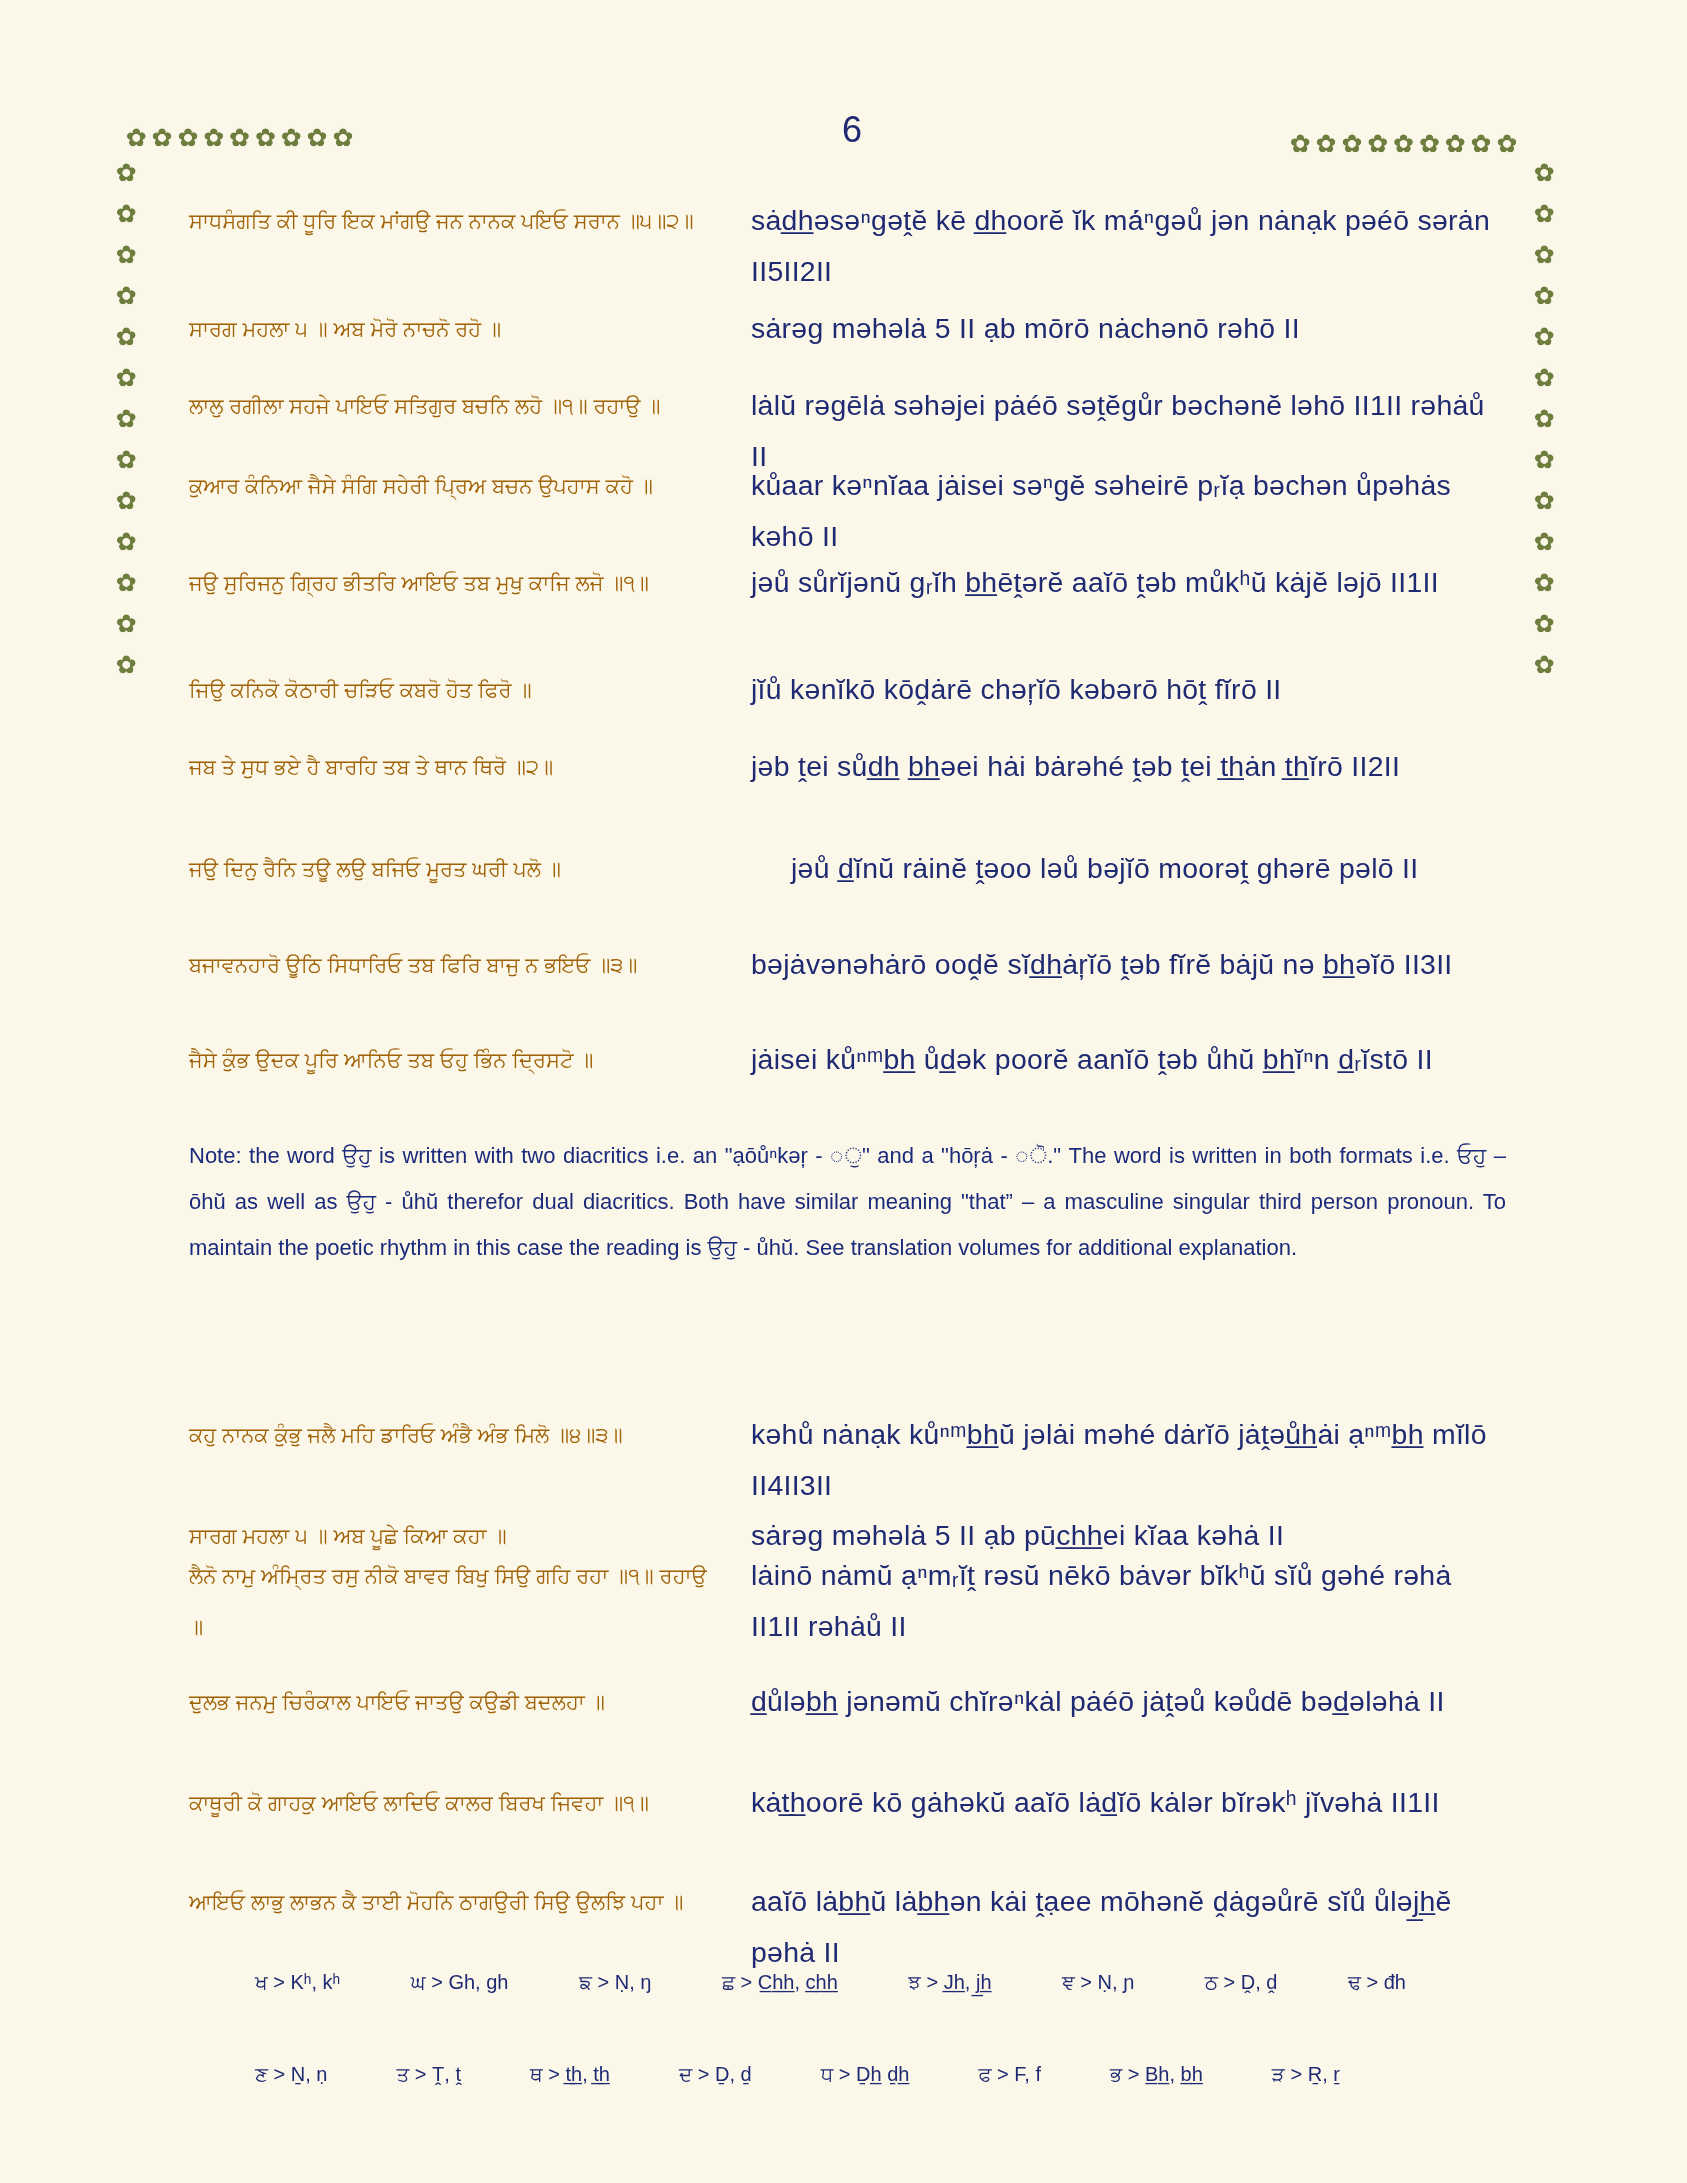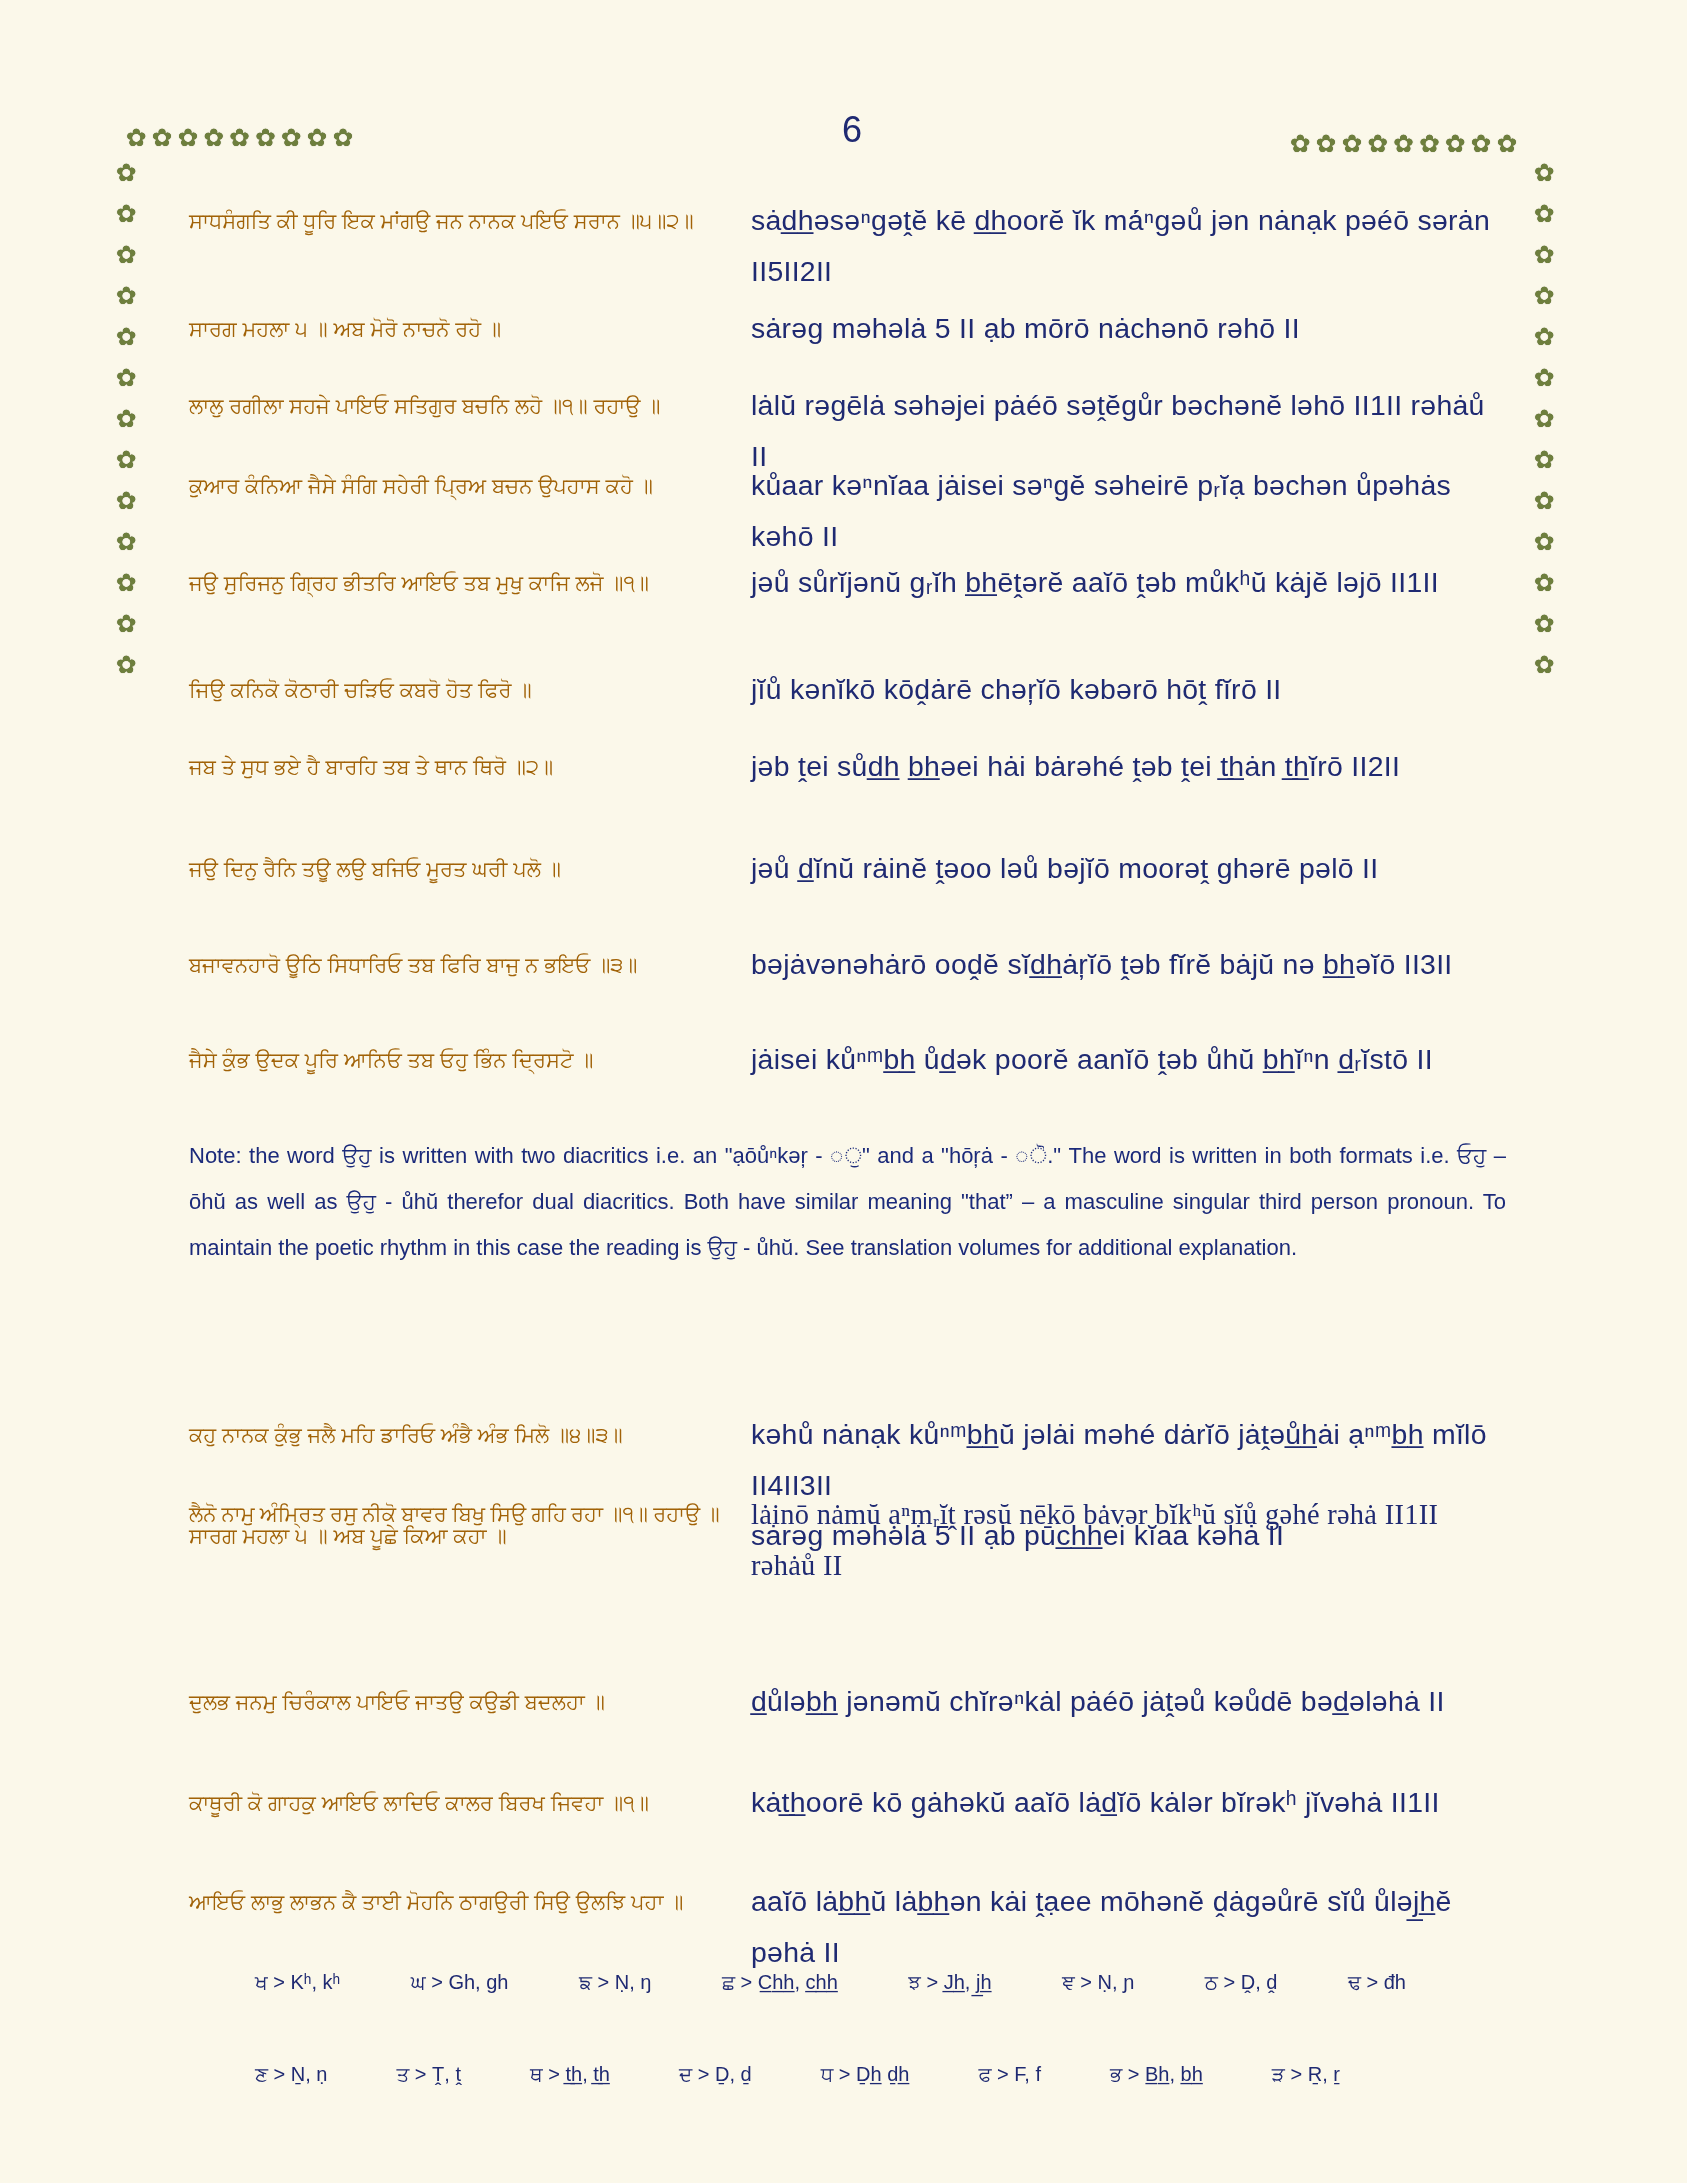--- a/index.html
+++ b/index.html
@@ -134,41 +134,41 @@
         <div class="translit">jəů sůrĭjənŭ gᵣĭh b̲h̲ēṱərĕ aaĭō ṱəb můkʰŭ kȧjĕ ləjō II1II</div>
       </div>
       <div class="verse-row" style="top: 664px;">
         <div class="gurmukhi">ਜਿਉ ਕਨਿਕੋ ਕੋਠਾਰੀ ਚੜਿਓ ਕਬਰੋ ਹੋਤ ਫਿਰੋ ॥</div>
         <div class="translit">jĭů kənĭkō kōḓȧrē chəŗĭō kəbərō hōṱ fĭrō II</div>
       </div>
       <div class="verse-row" style="top: 741px;">
         <div class="gurmukhi">ਜਬ ਤੇ ਸੁਧ ਭਏ ਹੈ ਬਾਰਹਿ ਤਬ ਤੇ ਥਾਨ ਥਿਰੋ ॥੨॥</div>
         <div class="translit">jəb ṱei sůd̲h̲ b̲h̲əei hȧi bȧrəhé ṱəb ṱei t̲h̲ȧn t̲h̲ĭrō II2II</div>
       </div>
-      <div class="verse-row" style="top: 843px;">
+      <div class="verse-row" style="top: 843px; gap: 40px;">
         <div class="gurmukhi">ਜਉ ਦਿਨੁ ਰੈਨਿ ਤਊ ਲਉ ਬਜਿਓ ਮੂਰਤ ਘਰੀ ਪਲੋ ॥</div>
         <div class="translit">jəů d̲ĭnŭ rȧinĕ ṱəoo ləů bəjĭō moorəṱ ghərē pəlō II</div>
       </div>
       <div class="verse-row" style="top: 939px;">
         <div class="gurmukhi">ਬਜਾਵਨਹਾਰੋ ਊਠਿ ਸਿਧਾਰਿਓ ਤਬ ਫਿਰਿ ਬਾਜੁ ਨ ਭਇਓ ॥੩॥</div>
         <div class="translit">bəjȧvənəhȧrō ooḓĕ sĭd̲h̲ȧŗĭō ṱəb fĭrĕ bȧjŭ nə b̲h̲əĭō II3II</div>
       </div>
       <div class="verse-row" style="top: 1034px;">
         <div class="gurmukhi">ਜੈਸੇ ਕੁੰਭ ਉਦਕ ਪੂਰਿ ਆਨਿਓ ਤਬ ਓਹੁ ਭਿੰਨ ਦ੍ਰਿਸਟੋ ॥</div>
         <div class="translit">jȧisei kůⁿᵐb̲h̲ ůd̲ək poorĕ aanĭō ṱəb ůhŭ b̲h̲ĭⁿn d̲ᵣĭstō II</div>
       </div>
       <div class="verse-row" style="top: 1409px;">
         <div class="gurmukhi">ਕਹੁ ਨਾਨਕ ਕੁੰਭੁ ਜਲੈ ਮਹਿ ਡਾਰਿਓ ਅੰਭੈ ਅੰਭ ਮਿਲੋ ॥੪॥੩॥</div>
         <div class="translit">kəhů nȧnạk kůⁿᵐb̲h̲ŭ jəlȧi məhé dȧrĭō jȧṱəů̲h̲ȧi ạⁿᵐb̲h̲ mĭlō II4II3II</div>
       </div>
       <div class="verse-row" style="top: 1510px;">
         <div class="gurmukhi">ਸਾਰਗ ਮਹਲਾ ੫ ॥ ਅਬ ਪੂਛੇ ਕਿਆ ਕਹਾ ॥</div>
         <div class="translit">sȧrəg məhəlȧ 5 II ạb pūc̲h̲h̲ei kĭaa kəhȧ II</div>
       </div>
-      <div class="verse-row" style="top: 1489px; font-family: Liberation Serif, serif;">
+      <div class="verse-row" style="top: 1550px;">
         <div class="gurmukhi">ਲੈਨੋ ਨਾਮੁ ਅੰਮ੍ਰਿਤ ਰਸੁ ਨੀਕੋ ਬਾਵਰ ਬਿਖੁ ਸਿਉ ਗਹਿ ਰਹਾ ॥੧॥ ਰਹਾਉ ॥</div>
         <div class="translit">lȧinō nȧmŭ ạⁿmᵣĭṱ rəsŭ nēkō bȧvər bĭkʰŭ sĭů gəhé rəhȧ II1II rəhȧů II</div>
       </div>
       <div class="verse-row" style="top: 1676px;">
         <div class="gurmukhi">ਦੁਲਭ ਜਨਮੁ ਚਿਰੰਕਾਲ ਪਾਇਓ ਜਾਤਉ ਕਉਡੀ ਬਦਲਹਾ ॥</div>
         <div class="translit">d̲ůləb̲h̲ jənəmŭ chĭrəⁿkȧl pȧéō jȧṱəů kəůdē bəd̲ələhȧ II</div>
       </div>
       <div class="verse-row" style="top: 1777px;">
         <div class="gurmukhi">ਕਾਥੂਰੀ ਕੋ ਗਾਹਕੁ ਆਇਓ ਲਾਦਿਓ ਕਾਲਰ ਬਿਰਖ ਜਿਵਹਾ ॥੧॥</div>
         <div class="translit">kȧt̲h̲oorē kō gȧhəkŭ aaĭō lȧd̲ĭō kȧlər bĭrəkʰ jĭvəhȧ II1II</div>

